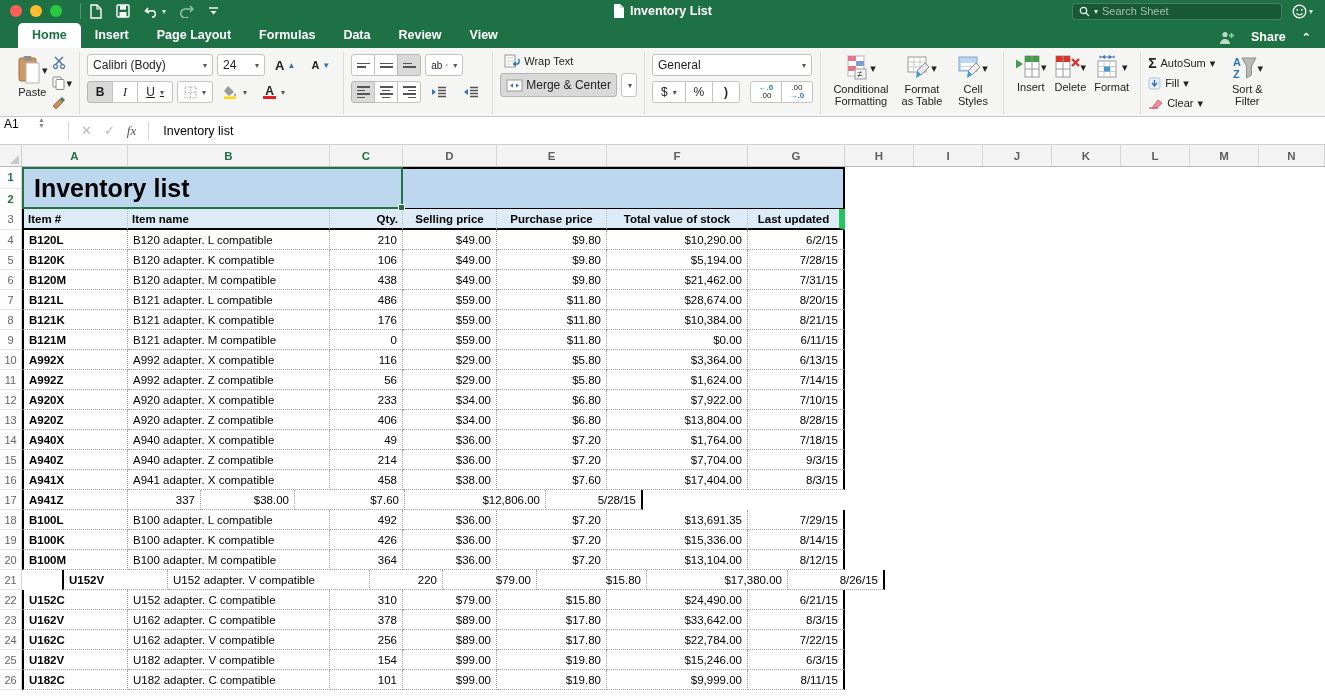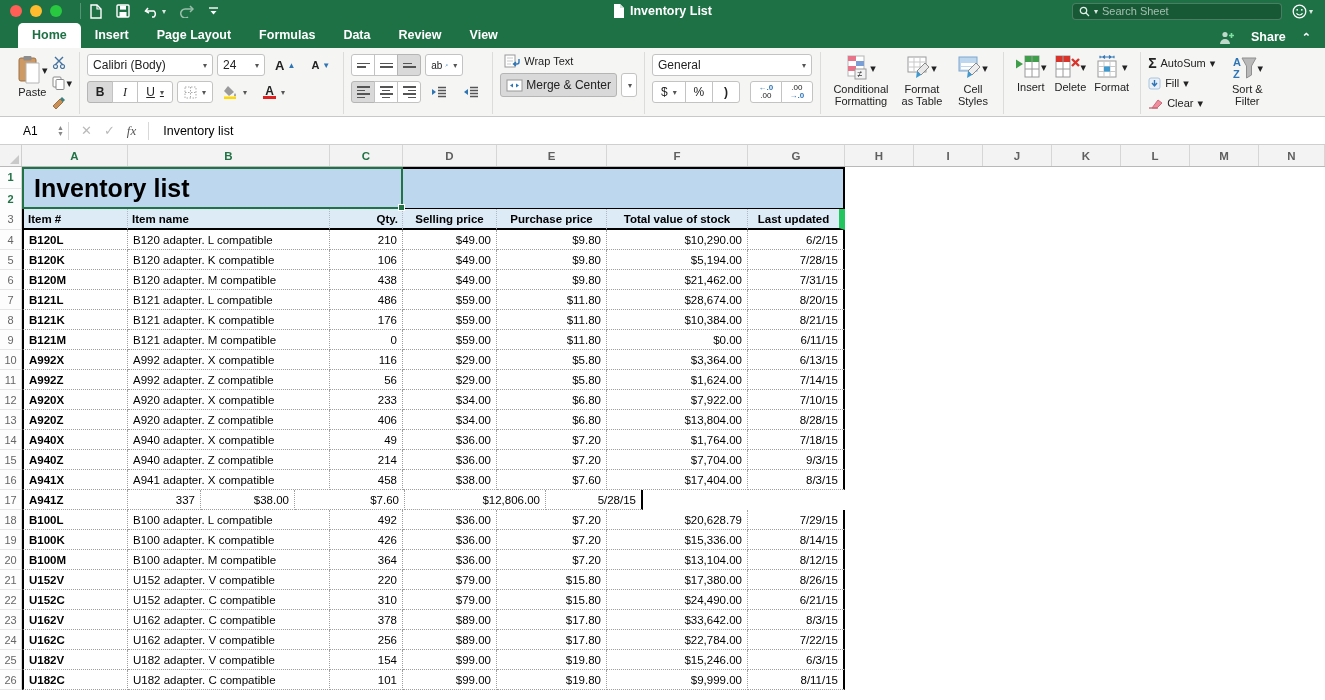--- a/index.html
+++ b/index.html
@@ -60,21 +60,21 @@
   .alignbars { display:flex; flex-direction:column; gap:2px; width:13px; }
   .alignbars i { display:block; height:1.5px; background:#555; }
   .dec2 { display:flex; flex-direction:column; font-size:8px; line-height:8px; align-items:center; }
   .blue { color:#2e75b6; font-weight:bold; }
   .minicol { display:flex; flex-direction:column; justify-content:space-between; height:58px; padding:2px 0; }
   .editcol { display:flex; flex-direction:column; gap:2px; font-size:11px; }
   .editrow { display:flex; align-items:center; gap:4px; height:18px; }
   
   .formulabar { height:28px; background:#fff; border-bottom:1px solid #cfcfcf;
     display:flex; align-items:center; font-size:12px; }
-  .namebox { width:62px; height:100%; display:flex; align-items:center; padding-left:23px; }
+  .namebox { width:62px; height:100%; display:flex; align-items:flex-start; padding-left:4px; }
   .namebox input { width:34px; border:none; outline:none; font-size:12px; font-family:inherit; }
   .stepper { display:flex; flex-direction:column; font-size:7px; color:#888; line-height:6px; }
   .fdiv { width:1px; height:18px; background:#d8d8d8; margin:0 6px; }
   .fbtn { color:#b9b9b9; font-size:13px; padding:0 6px; }
   .fx { font-style:italic; font-family:"Liberation Serif",serif; color:#555; font-size:13px; padding:0 6px; }
   .formula-text { padding-left:8px; color:#000; font-size:12.5px; }
   
   .grid { position:relative; }
   .colheaders { height:22px; display:flex; background:#f3f3f3; border-bottom:1px solid #b9b9b9; }
   .corner { width:22px; border-right:1px solid #cfcfcf; position:relative; background:#f3f3f3; }
@@ -777,21 +777,21 @@
     <div class="dcell r last" style="width: 97px;">5/28/15</div>
   </div>
 
   <div class="sheetrow drow">
     <div class="gut">18</div>
     <div class="dcell first" style="width: 106px;">B100L</div>
     <div class="dcell" style="width: 202px;">B100 adapter. L compatible</div>
     <div class="dcell r" style="width: 73px;">492</div>
     <div class="dcell r" style="width: 94px;">$36.00</div>
     <div class="dcell r" style="width: 110px;">$7.20</div>
-    <div class="dcell r" style="width: 141px;">$20,628.79</div>
+    <div class="dcell r" style="width: 141px;">$13,691.35</div>
     <div class="dcell r last" style="width: 97px;">7/29/15</div>
   </div>
 
   <div class="sheetrow drow">
     <div class="gut">19</div>
     <div class="dcell first" style="width: 106px;">B100K</div>
     <div class="dcell" style="width: 202px;">B100 adapter. K compatible</div>
     <div class="dcell r" style="width: 73px;">426</div>
     <div class="dcell r" style="width: 94px;">$36.00</div>
     <div class="dcell r" style="width: 110px;">$7.20</div>
@@ -805,21 +805,21 @@
     <div class="dcell" style="width: 202px;">B100 adapter. M compatible</div>
     <div class="dcell r" style="width: 73px;">364</div>
     <div class="dcell r" style="width: 94px;">$36.00</div>
     <div class="dcell r" style="width: 110px;">$7.20</div>
     <div class="dcell r" style="width: 141px;">$13,104.00</div>
     <div class="dcell r last" style="width: 97px;">8/12/15</div>
   </div>
 
   <div class="sheetrow drow">
     <div class="gut">21</div>
-    <div class="dcell first" style="width: 106px;">U152V</div>
+    <div class="dcell first" style="width: 106px; margin-left: 40px;">U152V</div>
     <div class="dcell" style="width: 202px;">U152 adapter. V compatible</div>
     <div class="dcell r" style="width: 73px;">220</div>
     <div class="dcell r" style="width: 94px;">$79.00</div>
     <div class="dcell r" style="width: 110px;">$15.80</div>
     <div class="dcell r" style="width: 141px;">$17,380.00</div>
     <div class="dcell r last" style="width: 97px;">8/26/15</div>
   </div>
 
   <div class="sheetrow drow">
     <div class="gut">22</div>

